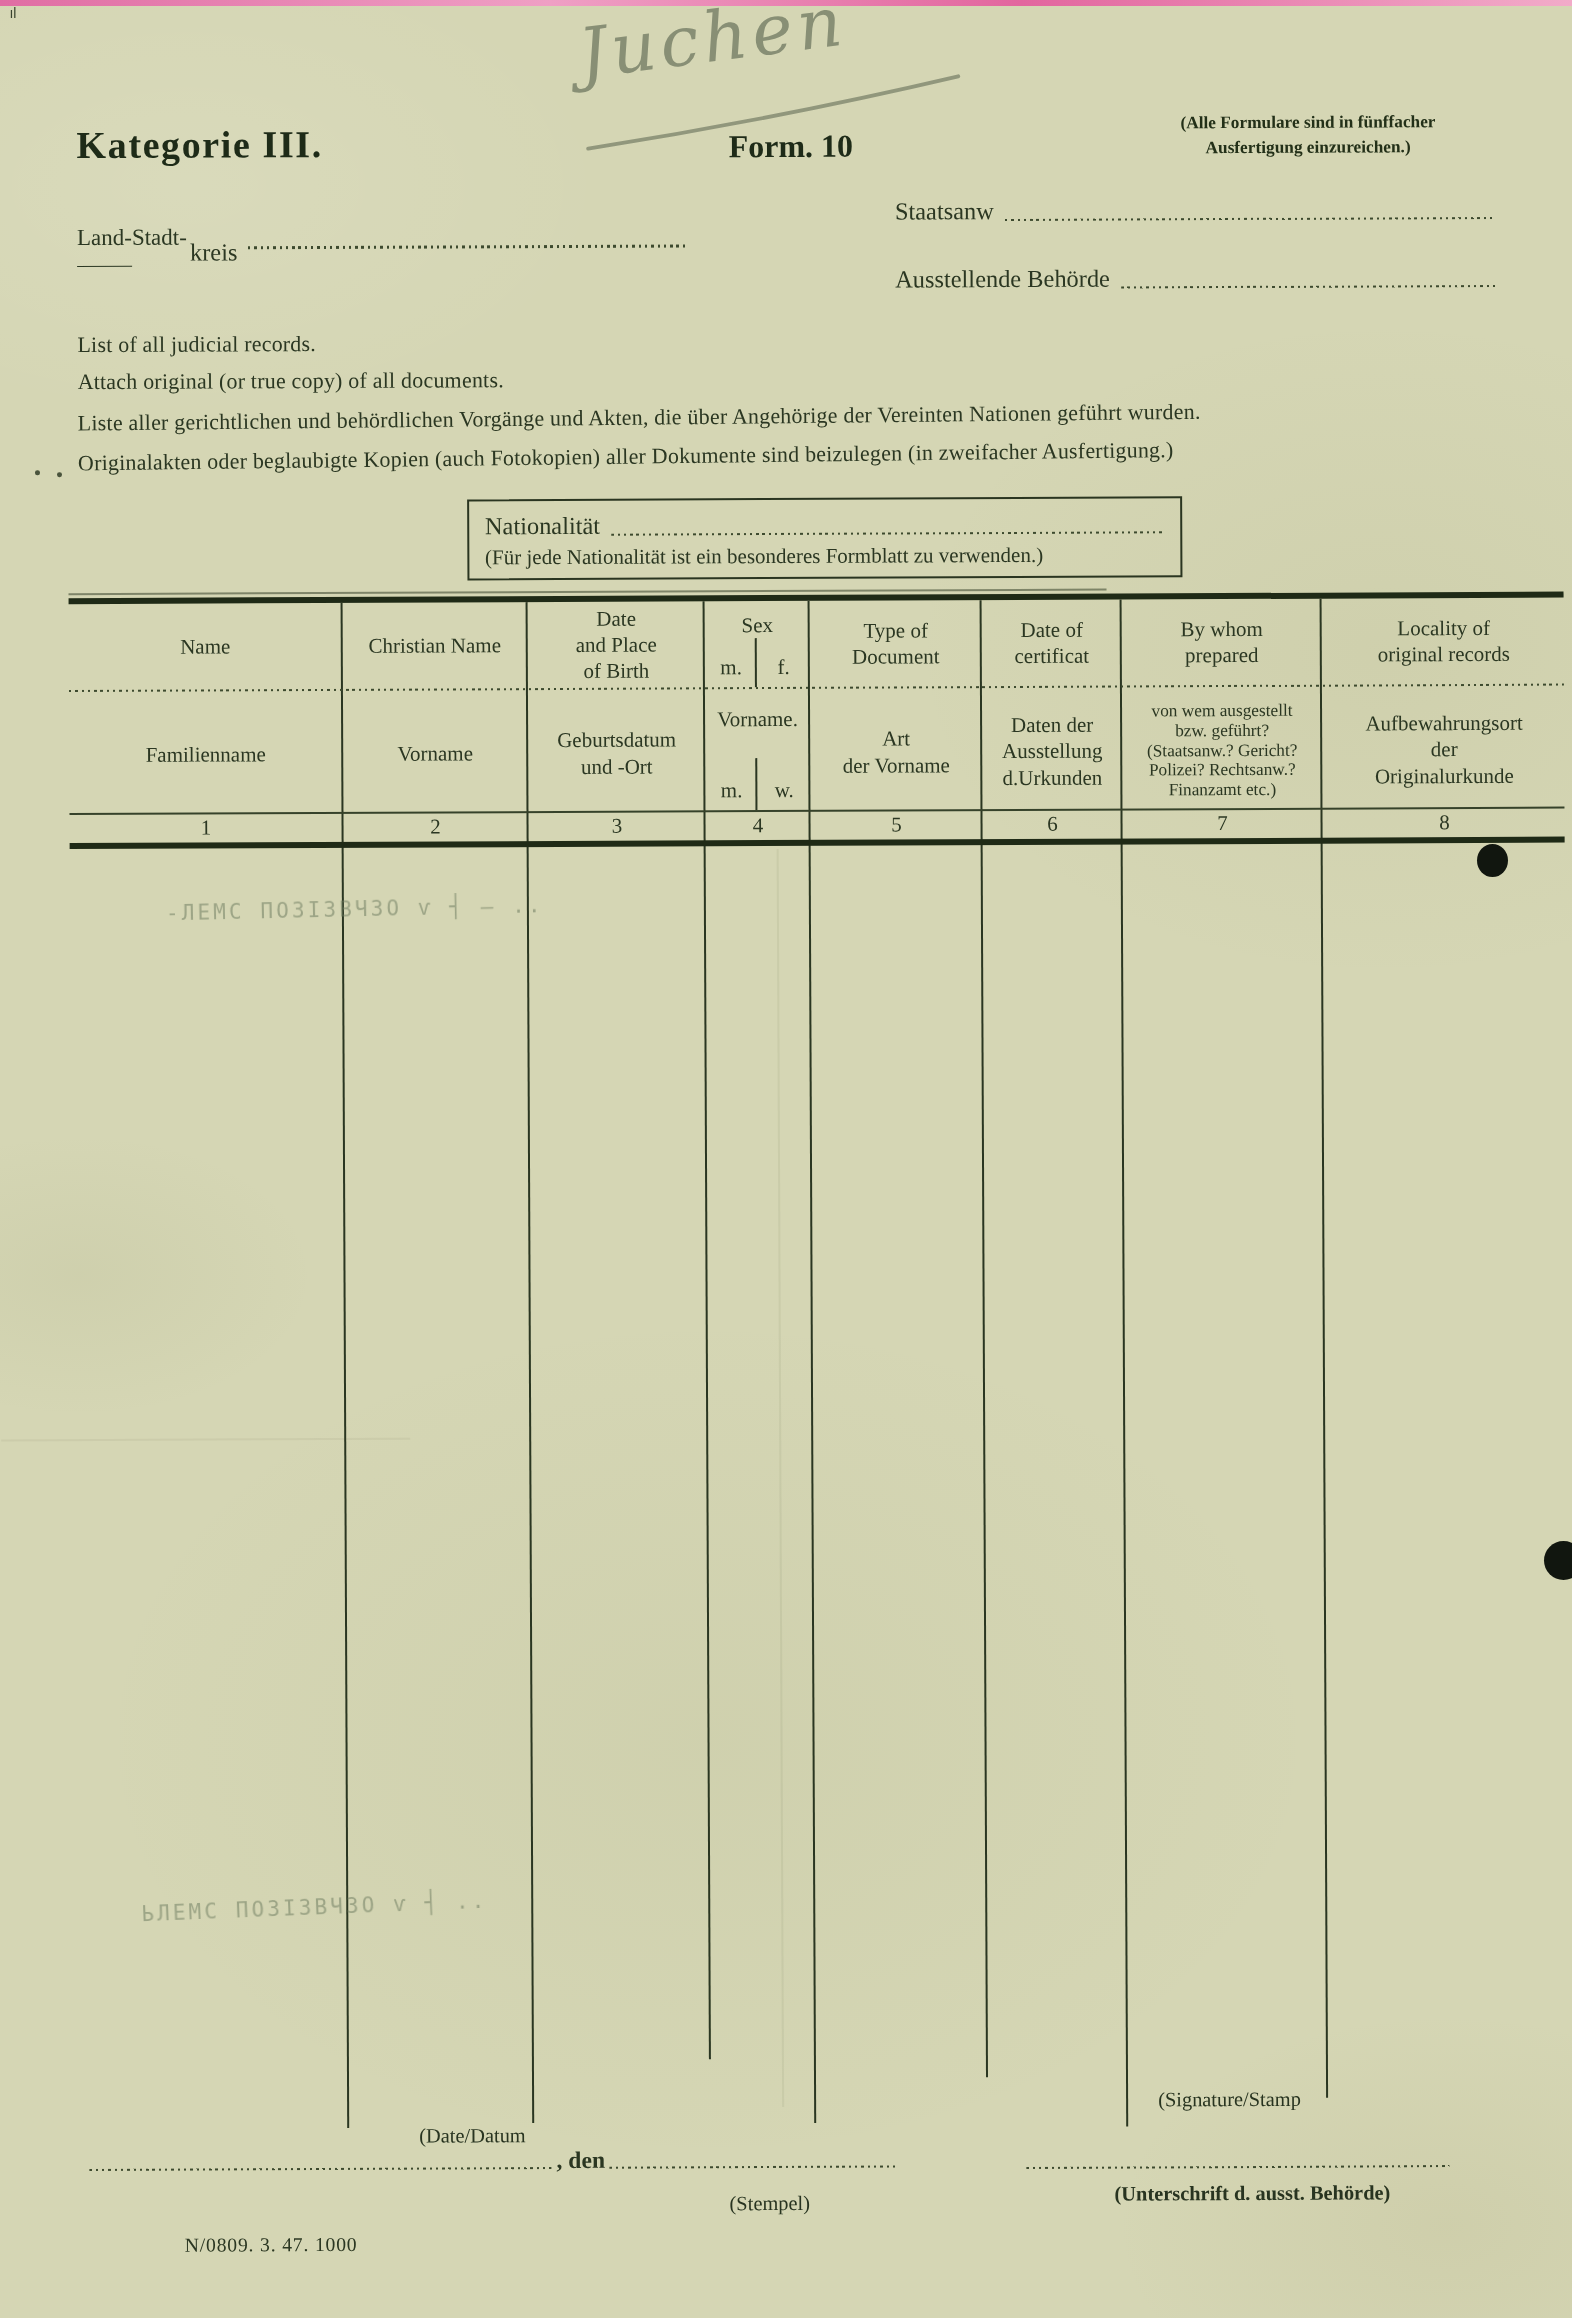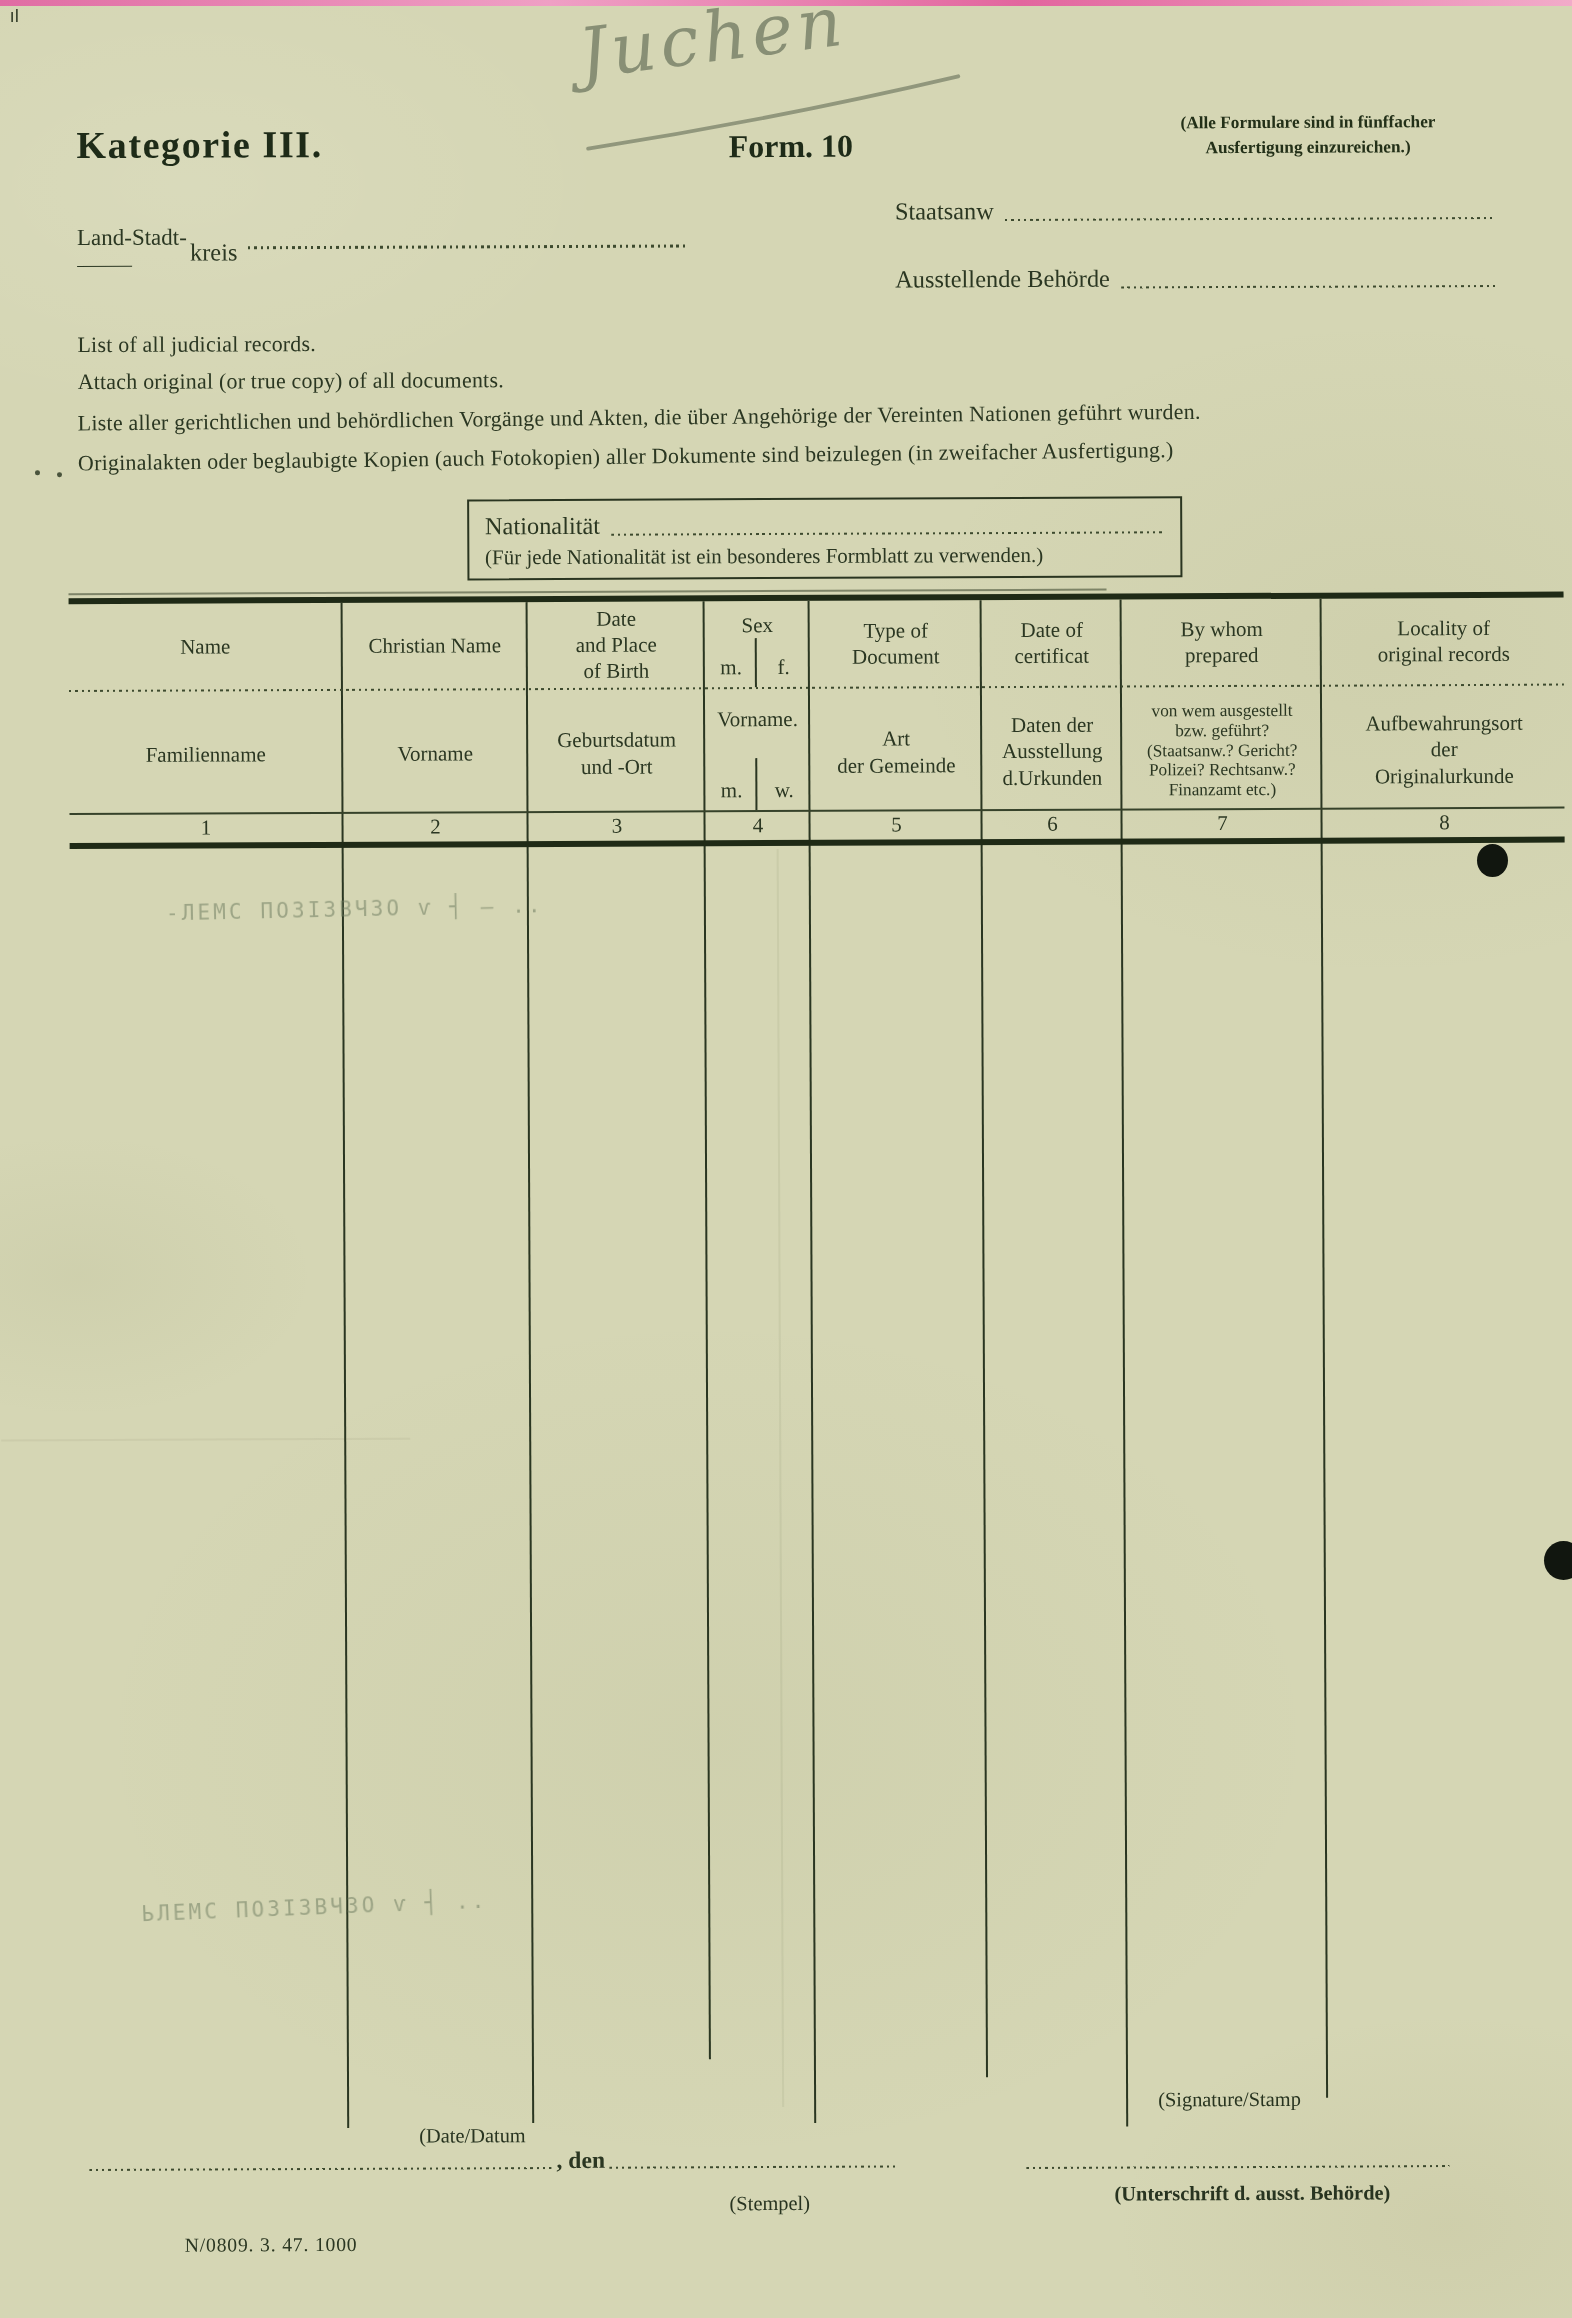--- a/index.html
+++ b/index.html
@@ -60,21 +60,21 @@
     font-family:"DejaVu Sans Mono","Liberation Mono",monospace;
     color:#6f7d61;opacity:0.55;font-size:21px;letter-spacing:3.1px;filter:blur(0.3px);
   }
   .caption{font-size:20.4px;color:#283420;}
   .den{font-size:23.6px;font-weight:700;}
   .printcode{font-size:19.7px;letter-spacing:0.8px;margin-left:36px;}
   .hole{position:absolute;background:#11160f;border-radius:50%;}
   .crease-v{position:absolute;width:1.6px;background:rgba(80,88,52,0.08);}
   .crease-h{position:absolute;height:1.6px;background:rgba(80,88,52,0.07);}
   .speck{position:absolute;background:#4a543c;border-radius:50%;}
-  .corner-mark{font-size:19px;color:#39432e;font-family:Liberation Sans, sans-serif;}
+  .corner-mark{font-size:14px;color:#39432e;font-family:Liberation Sans, sans-serif;}
 </style>
 </head>
 <body>
 
 <div class="page">
   <div class="edge-top"></div>
   <div class="abs corner-mark" style="left:9.4px;top:4.7px;">ıl</div>
 
   <div class="content">
 
@@ -167,21 +167,21 @@
       <div class="hc ml">Geburtsdatum
 und -Ort</div>
       <div class="hc sexcell">
         <span>Vorname.</span>
         <div class="sexsub">
           <span>m.</span>
           <span>w.</span>
         </div>
       </div>
       <div class="hc ml">Art
-der Gemeinde</div>
+der Vorname</div>
       <div class="hc ml">Daten der
 Ausstellung
 d.Urkunden</div>
       <div class="hc ml small">von wem ausgestellt
 bzw. geführt?
 (Staatsanw.? Gericht?
 Polizei? Rechtsanw.?
 Finanzamt etc.)</div>
       <div class="hc ml">Aufbewahrungsort
 der

